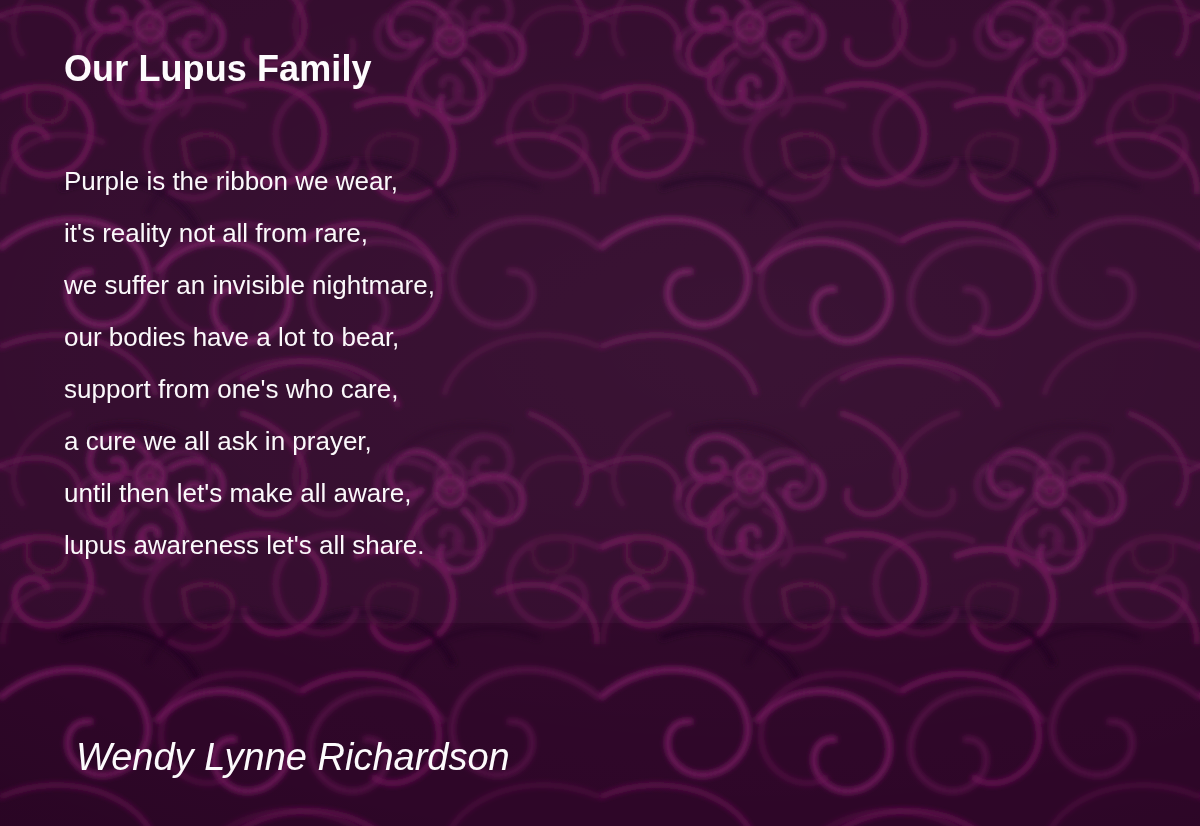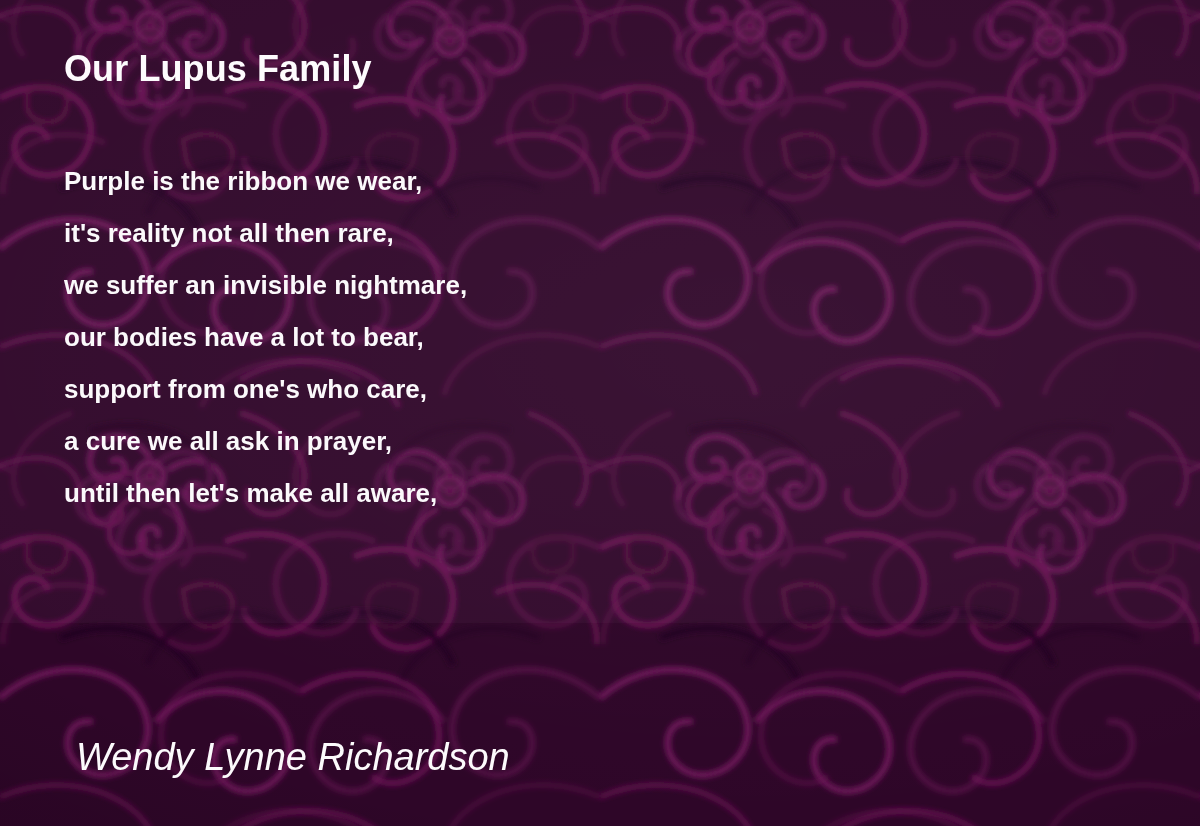--- a/index.html
+++ b/index.html
@@ -81,21 +81,21 @@
     top: 155px;
     margin: 0;
     padding: 0;
     list-style: none;
   }
 
   #poem-body li {
     height: 52px;
     line-height: 52px;
     font-size: 26px;
-    font-weight: bold;
+    font-weight: normal;
     color: #fbf9fb;
     white-space: nowrap;
   }
 
   #poet-name {
     position: absolute;
     left: 64px;
     top: 724px;
     margin: 12px;
     font-size: 38px;
@@ -173,24 +173,25 @@
 
   <div id="bg-seam"></div>
   <div id="bg-vignette"></div>
 
   <div id="content">
 
     <h1 id="poem-title">Our Lupus Family</h1>
 
     <ul id="poem-body">
       <li>Purple is the ribbon we wear,</li>
-      <li>it's reality not all then rare,</li>
+      <li>it's reality not all from rare,</li>
       <li>we suffer an invisible nightmare,</li>
       <li>our bodies have a lot to bear,</li>
       <li>support from one's who care,</li>
       <li>a cure we all ask in prayer,</li>
       <li>until then let's make all aware,</li>
+      <li>lupus awareness let's all share.</li>
     </ul>
 
     <div id="poet-name">Wendy Lynne Richardson</div>
 
   </div>
 </div>
 
 </body></html>

